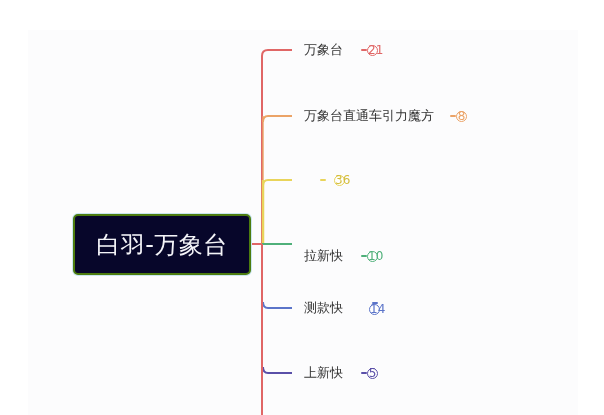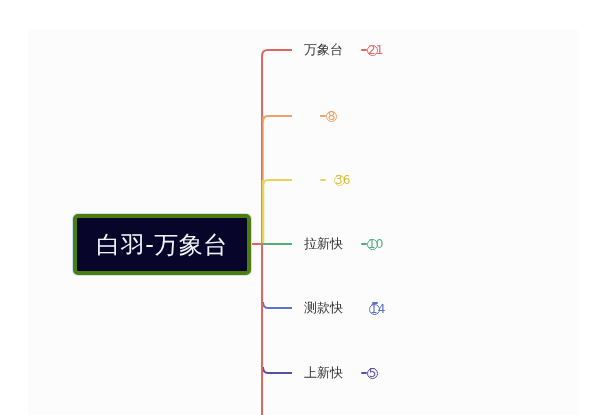--- a/index.html
+++ b/index.html
@@ -28,21 +28,21 @@
       pointer-events: none;
     }
     .root {
       position: absolute;
       left: 73px;
       top: 214px;
       width: 178px;
       height: 61px;
       box-sizing: border-box;
       background: #07062a;
-      border: 4px solid #4d7c0f;
+      border: 2px solid #4d7c0f;
       border-radius: 5px;
       box-shadow: 0 0 0 1px #c9e6f0;
       display: flex;
       align-items: center;
       justify-content: center;
       color: #f4f4f8;
       font-size: 24px;
       letter-spacing: 0.5px;
     }
     .topic {
@@ -107,34 +107,35 @@
 
 <div class="topic" style="left:304px; top:40px;">
   <span class="label">万象台</span>
   <span class="badge-wrap" style="margin-left:18px;">
     <span class="badge-stub" style="background:#e06666;"></span>
     <span class="badge" style="border-color:#e06666; color:#e06666;">21</span>
   </span>
 </div>
 
 <div class="topic" style="left:304px; top:106px;">
+  <span class="label">万象台直通车引力魔方</span>
   <span class="badge-wrap" style="margin-left:16px;">
     <span class="badge-stub" style="background:#eba367;"></span>
     <span class="badge" style="border-color:#eba367; color:#eba367;">8</span>
   </span>
 </div>
 
 <div class="topic" style="left:304px; top:170px;">
   <span class="badge-wrap" style="margin-left:16px;gap:8px;">
     <span class="badge-stub" style="background:#e9d45a;"></span>
     <span class="badge" style="border-color:#e9d45a; color:#d4bd3c;">36</span>
   </span>
 </div>
 
-<div class="topic" style="left:304px; top:234px;">
+<div class="topic" style="left:304px; top:246px;">
   <span class="label">拉新快</span>
   <span class="badge-wrap" style="margin-left:18px;">
     <span class="badge-stub" style="background:#4fb07a;"></span>
     <span class="badge" style="border-color:#4fb07a; color:#4fb07a;">10</span>
   </span>
 </div>
 
 <div class="topic" style="left:304px; top:298px;">
   <span class="label">测款快</span>
   <span class="badge-wrap" style="margin-left:26px;flex-direction:column;">

